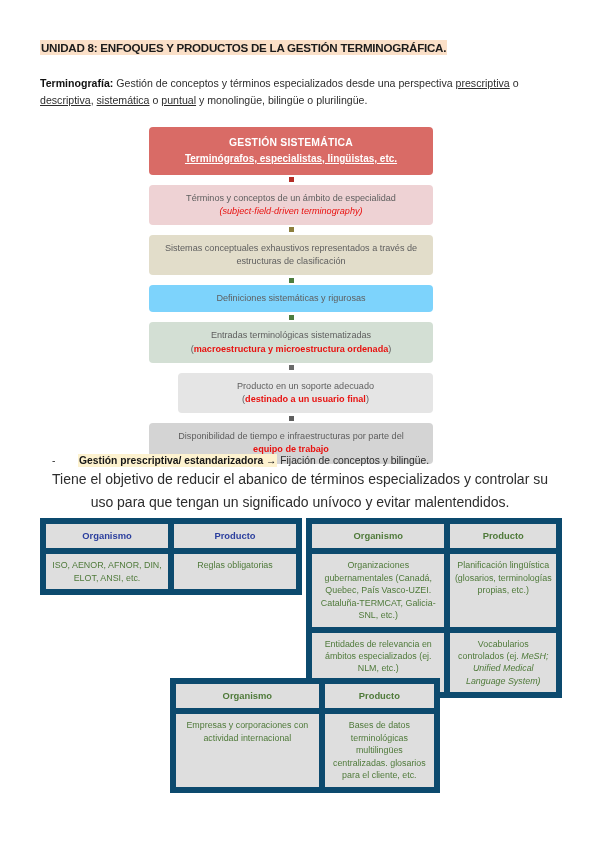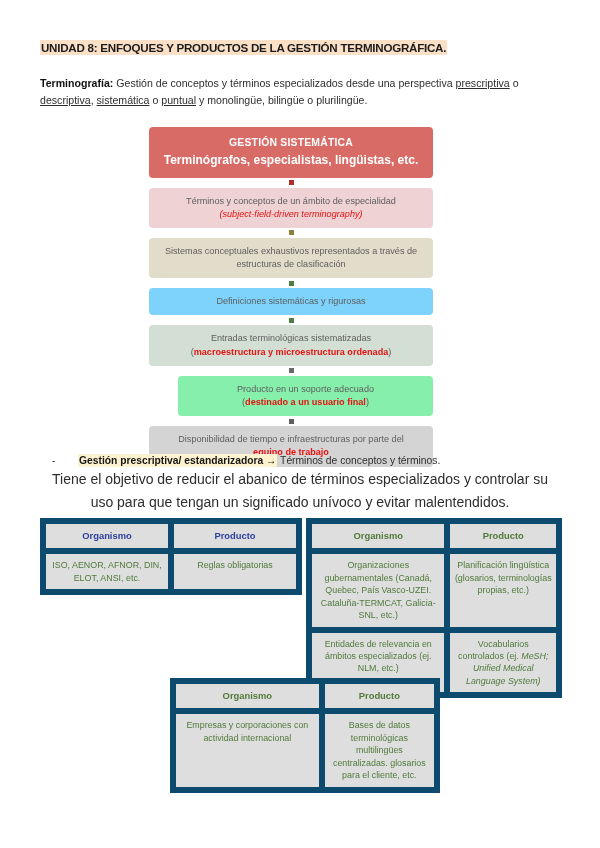--- a/index.html
+++ b/index.html
@@ -73,21 +73,21 @@
   }
   .fbox.head {
     background: #d96b66;
     color: #ffffff;
     font-weight: bold;
     font-size: 10.4px;
     padding: 8px 8px 9px 8px;
     line-height: 1.5;
   }
   .fbox.head .l1 { font-size: 10.4px; letter-spacing: .2px; }
-  .fbox.head .l2 { font-size: 12px; }
+  .fbox.head .l2 { font-size: 10px; text-decoration: underline; }
   .fbox.pink   { background: #eed2d4; text-align: center; }
   .fbox.tan    { background: #e2ddca; }
   .fbox.green1 { background: #dde5d6; }
   .fbox.green2 { background: #d3dfd4; }
   .fbox.blue   { background: #ccd7d9; }
   .fbox.gray   { background: #d4d4d4; }
 
   .hl-red  { color: #e8110f; font-weight: bold; }
   .hl-redi { color: #e8110f; font-style: italic; }
 
@@ -204,36 +204,36 @@
         <div class="conn">
           <span style="background: rgb(77, 125, 63);"></span>
         </div>
         <div class="fbox green2" style="background: rgb(211, 223, 212);">
           <div>Entradas terminológicas sistematizadas</div>
           <div>(<span class="hl-red">macroestructura y microestructura ordenada</span>)</div>
         </div>
         <div class="conn">
           <span style="background: rgb(106, 106, 106);"></span>
         </div>
-        <div class="fbox blue" style="background: #86efac; margin-left: 29px;">
+        <div class="fbox blue" style="background: #e5e5e5; margin-left: 29px;">
           <div>Producto en un soporte adecuado</div>
           <div>(<span class="hl-red">destinado a un usuario final</span>)</div>
         </div>
         <div class="conn">
           <span style="background: rgb(95, 95, 95);"></span>
         </div>
         <div class="fbox gray" style="background: rgb(212, 212, 212);">
           <div>Disponibilidad de tiempo e infraestructuras por parte del</div>
           <div><span class="hl-red">equipo de trabajo</span></div>
         </div>
       </div>
   </div>
 
   <div class="bullet-line">
-    <span class="bullet-dash">-</span><span class="hl-yellow">Gestión prescriptiva/ estandarizadora →</span><span> Términos de conceptos y términos.</span>
+    <span class="bullet-dash">-</span><span class="hl-yellow">Gestión prescriptiva/ estandarizadora →</span><span> Fijación de conceptos y bilingüe.</span>
   </div>
 
   <div class="para2">Tiene el objetivo de reducir el abanico de términos especializados y controlar su uso para que tengan un significado unívoco y evitar malentendidos.</div>
 
   <div id="table-left">
     <table class="tbl">
       <thead>
         <tr>
           <th class="blue" style="width:50%">Organismo</th>
           <th class="blue" style="width:50%">Producto</th>

